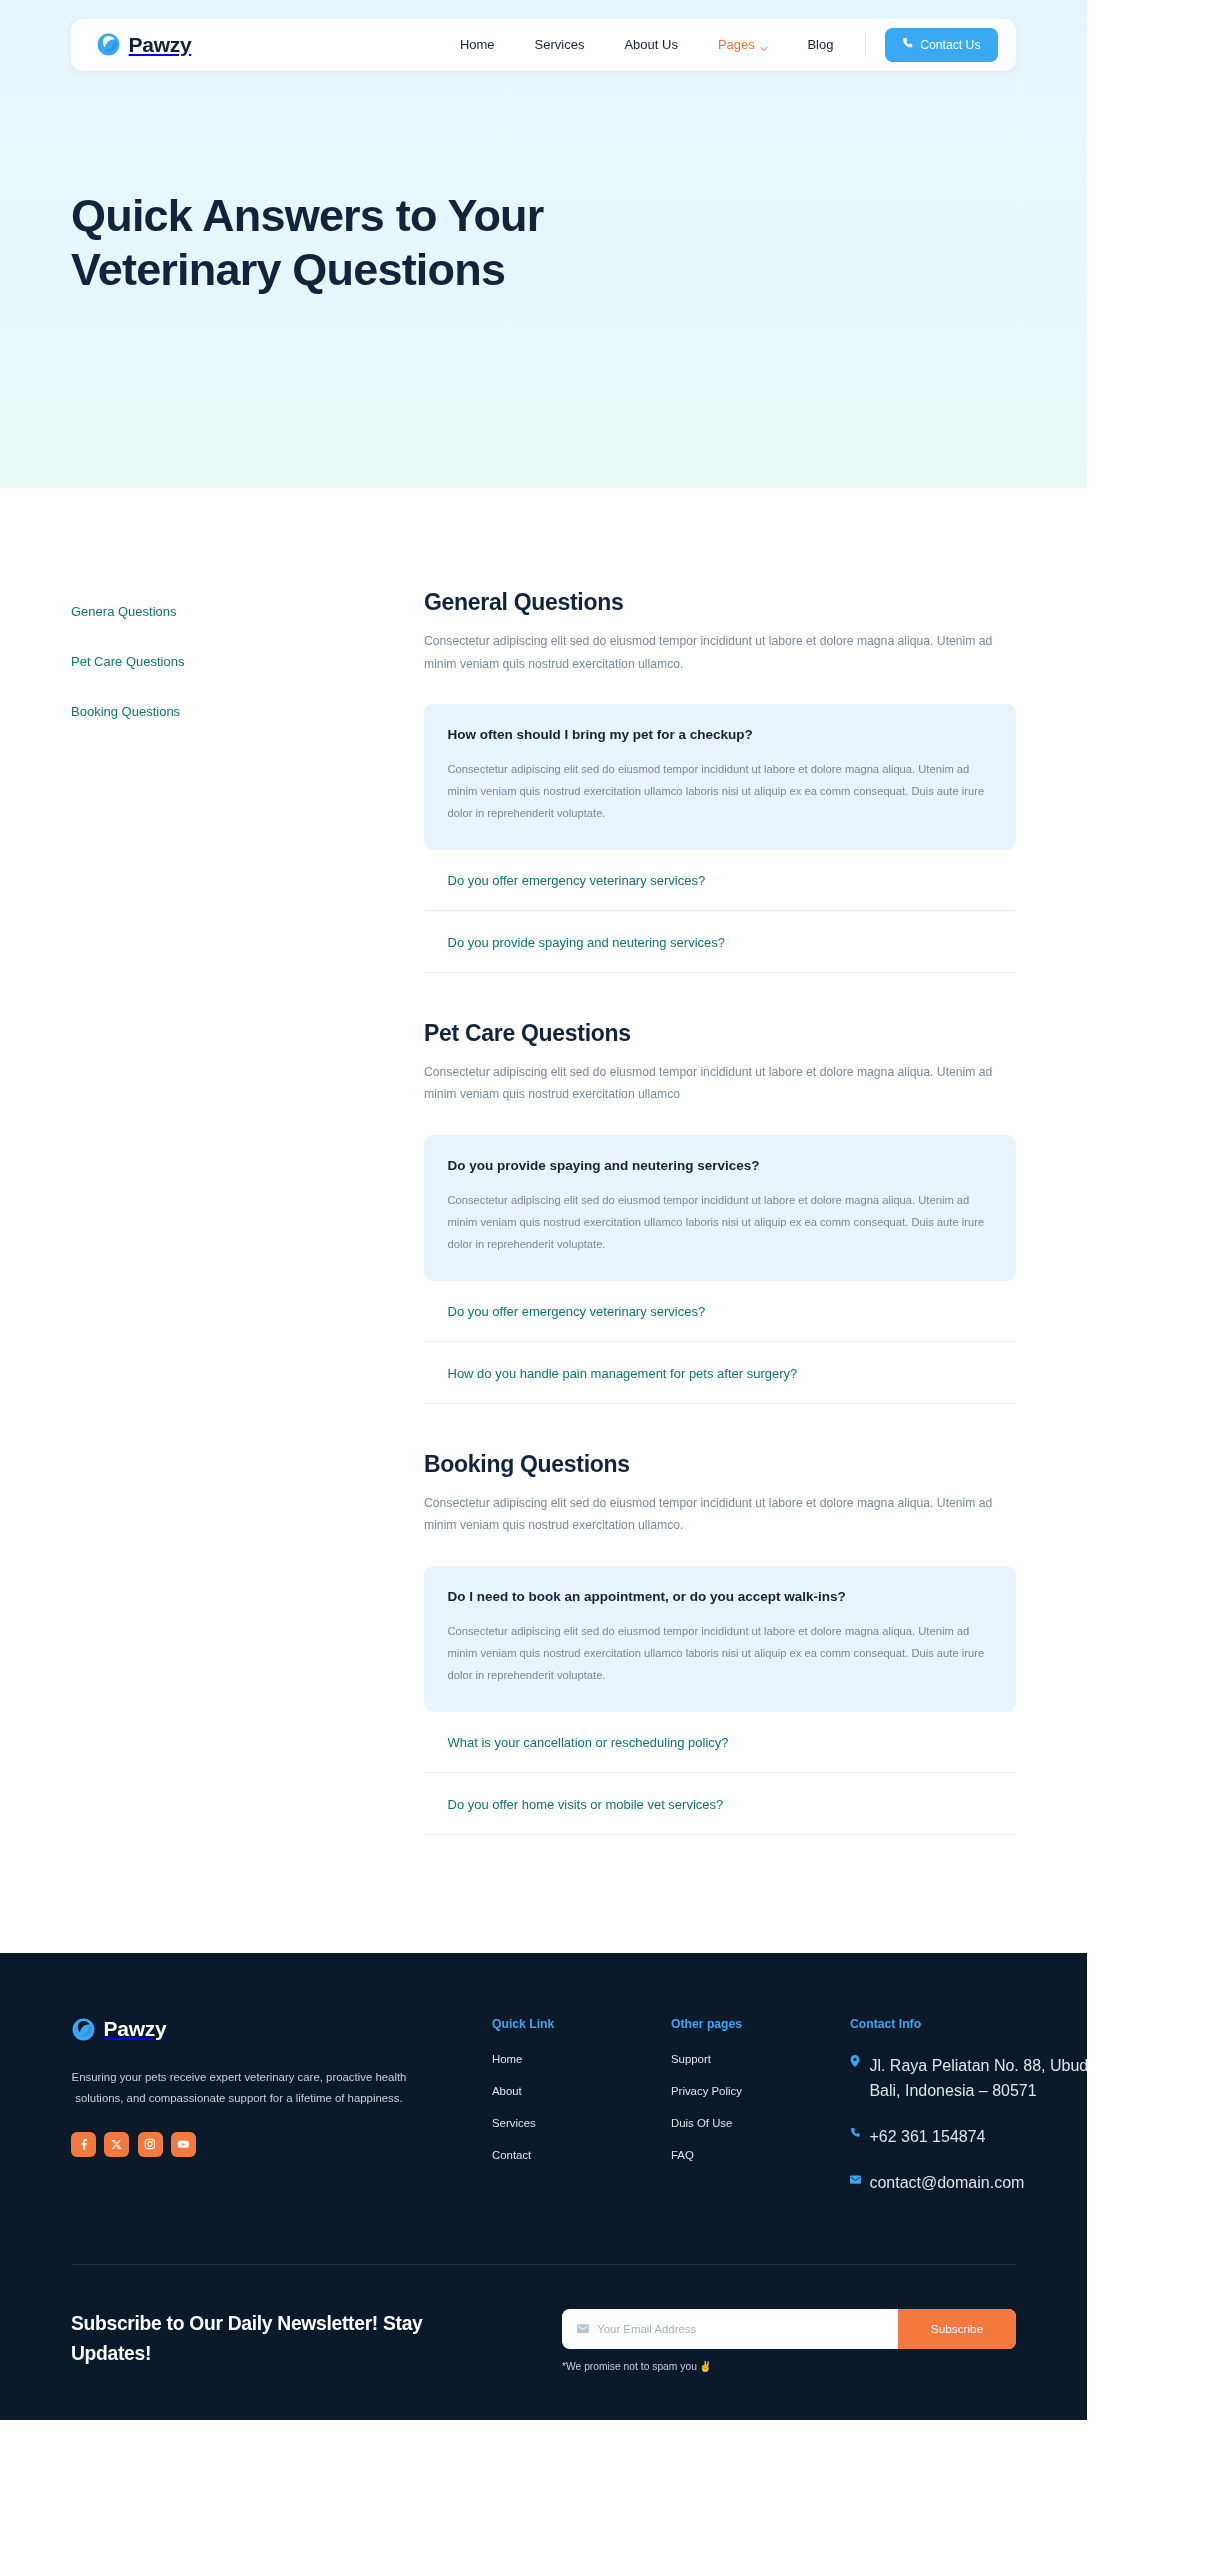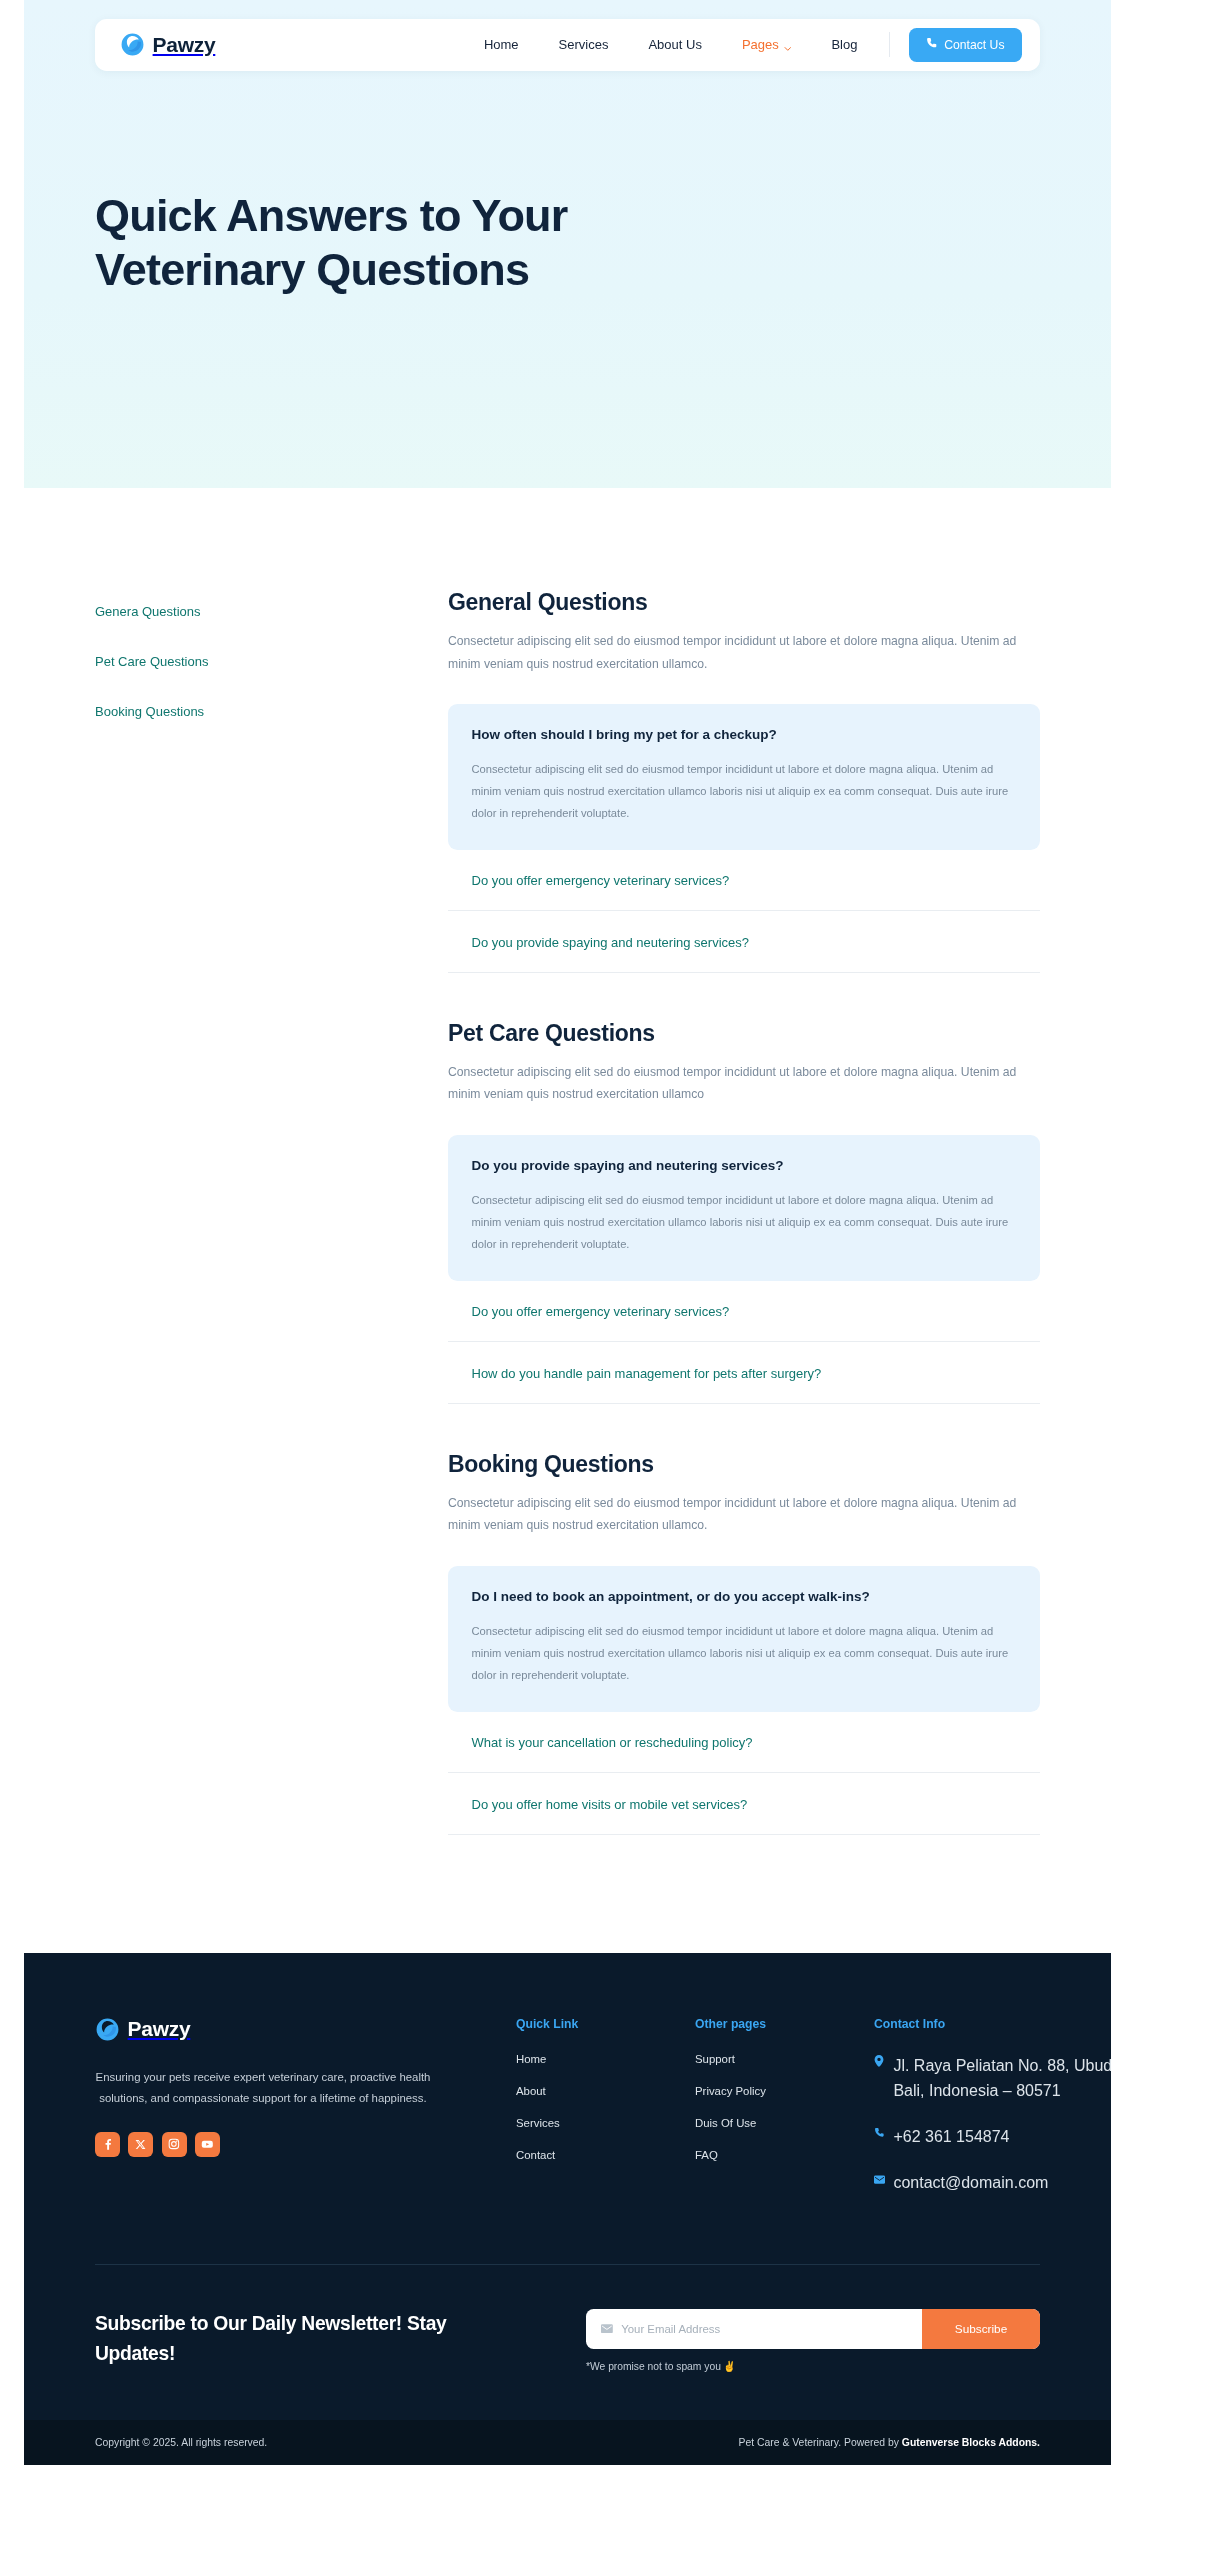--- a/index.html
+++ b/index.html
@@ -2,21 +2,21 @@
 <html style="font-size:13.5px"><head>
 <meta charset="utf-8">
 <style>
   * { box-sizing: border-box; margin: 0; padding: 0; }
   html, body {
     width: 1211px;
     background: #ffffff;
     font-family: "Liberation Sans", sans-serif;
     -webkit-font-smoothing: antialiased;
   }
-  .page { width: 1087px; position: relative; overflow: hidden; margin-left: 24px; }
+  .page { width: 1087px; position: relative; overflow: hidden; }
 
   
   .hero {
     background: linear-gradient(180deg, #e7f6fd 0%, #e6f7fb 60%, #e8f9f8 100%);
     padding: 0 0 0 0;
     height: 488px;
     position: relative;
   }
   .navwrap { padding: 18.5px 71px 0 71px; }
   .navbar {
@@ -367,19 +367,15 @@
             </span>
             <input class="news-in" type="text" placeholder="Your Email Address" style="">
           </div>
           <button class="news-btn">Subscribe</button>
         </div>
         <div class="news-note">*We promise not to spam you ✌️</div>
       </div>
     </div>
   </footer>
 
-  <div class="copybar">
-    <span class="copy-l">Copyright © 2025. All rights reserved.</span>
-    <span class="copy-r"><span>Pet Care &amp; Veterinary. Powered by </span><b>Gutenverse Blocks Addons.</b></span>
-  </div>
 
 </div>
 
 
 </body></html>

